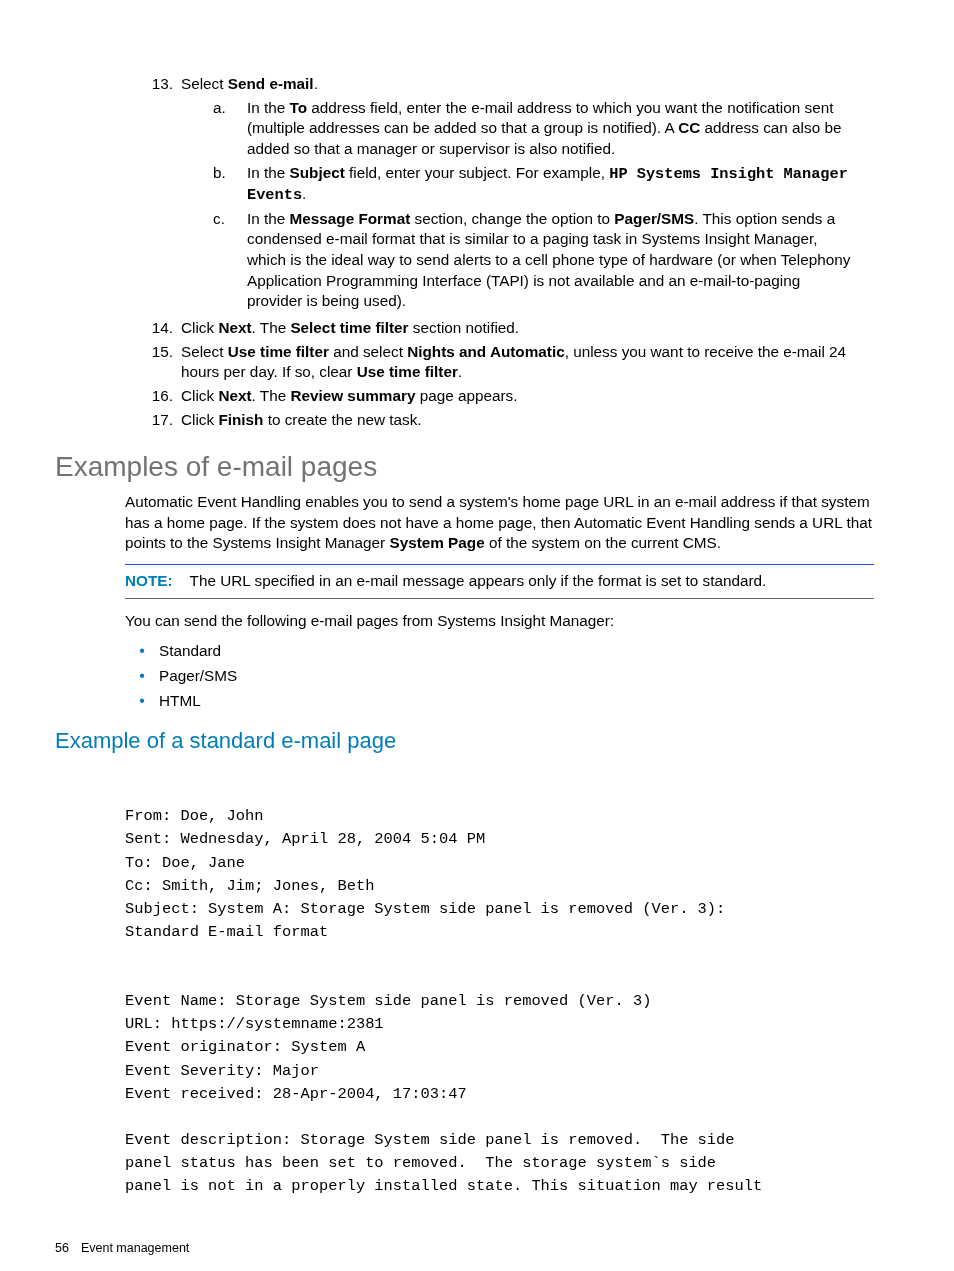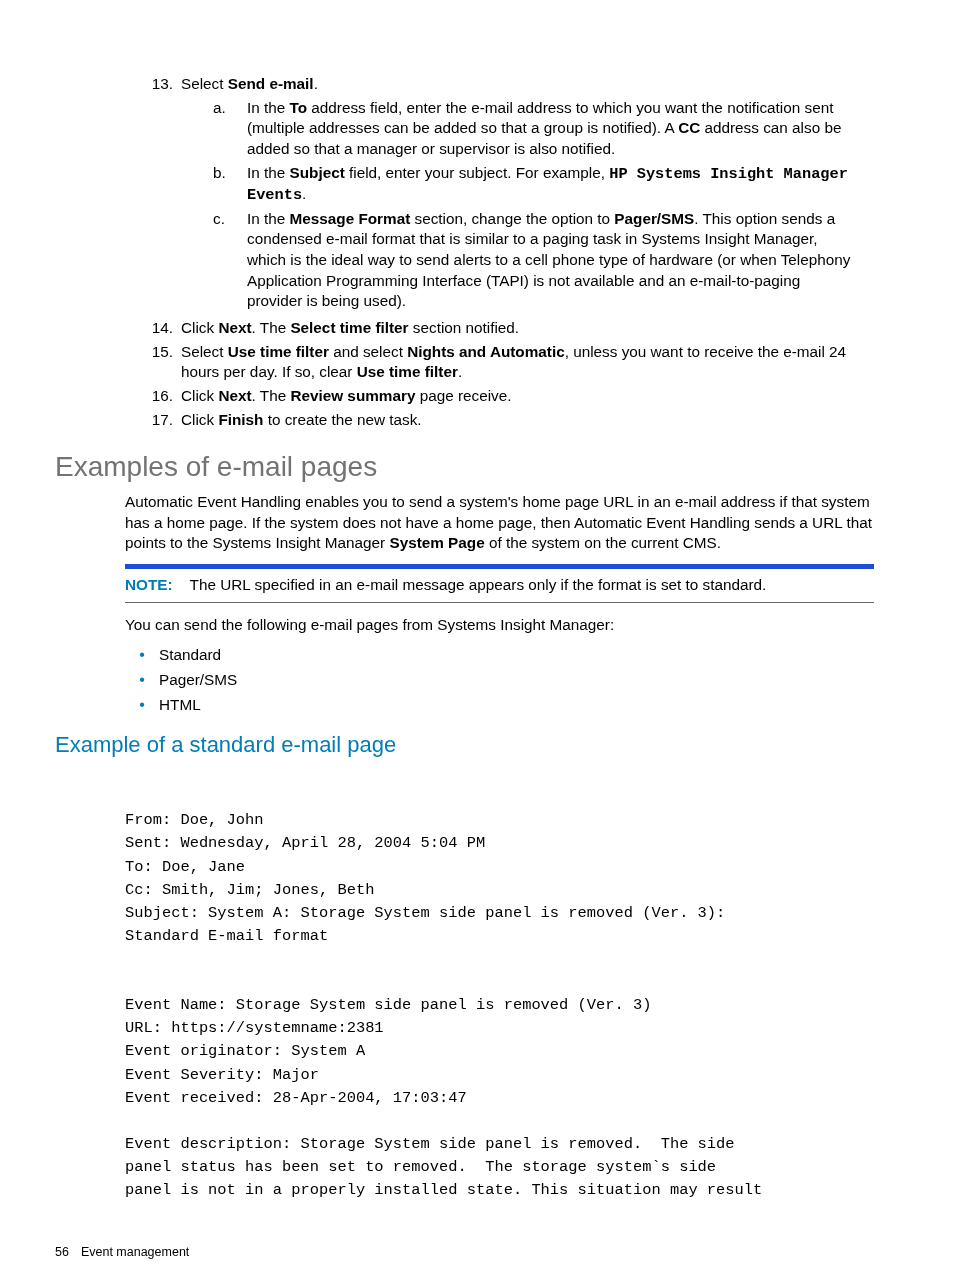--- a/index.html
+++ b/index.html
@@ -53,21 +53,21 @@
     margin: 18px 0 6px -70px;
   }
   h3 {
     color: #007db8;
     font-weight: normal;
     font-size: 22px;
     margin: 14px 0 10px -70px;
   }
   .para { margin: 4px 0 10px 0; }
   .note-block {
-    border-top: 5px solid #1d4ed8;
+    border-top: 1px solid #1d4ed8;
     border-bottom: 1px solid #666;
     padding: 6px 0;
     margin: 8px 0 12px 0;
   }
   .note-label { color: #007db8; font-weight: bold; }
   ul.bullets {
     list-style: none;
     padding: 0;
     margin: 4px 0 8px 0;
   }
@@ -128,21 +128,21 @@
   <li>
     <span class="num">14.</span>
     <div class="item-body"><span>Click </span><b>Next</b><span>. The </span><b>Select time filter</b><span> section notified.</span></div>
   </li>
   <li>
     <span class="num">15.</span>
     <div class="item-body"><span>Select </span><b>Use time filter</b><span> and select </span><b>Nights and Automatic</b><span>, unless you want to receive the e-mail 24 hours per day. If so, clear </span><b>Use time filter</b><span>.</span></div>
   </li>
   <li>
     <span class="num">16.</span>
-    <div class="item-body"><span>Click </span><b>Next</b><span>. The </span><b>Review summary</b><span> page receive.</span></div>
+    <div class="item-body"><span>Click </span><b>Next</b><span>. The </span><b>Review summary</b><span> page appears.</span></div>
   </li>
   <li>
     <span class="num">17.</span>
     <div class="item-body"><span>Click </span><b>Finish</b><span> to create the new task.</span></div>
   </li>
 </ol>
 
 <h2>Examples of e-mail pages</h2>
 
 <div class="para">

